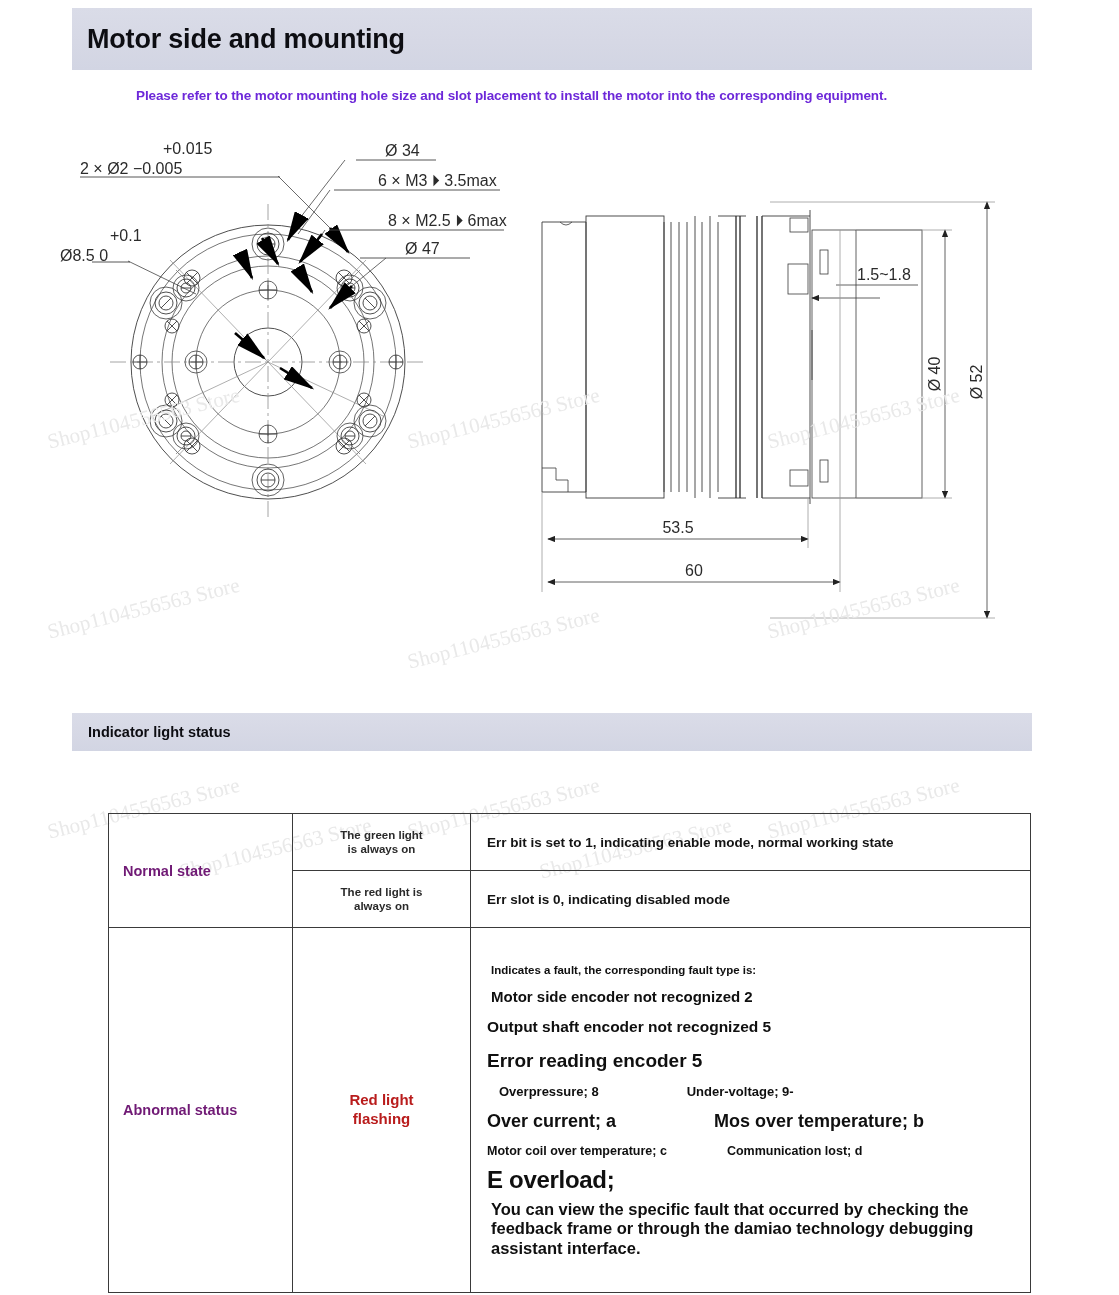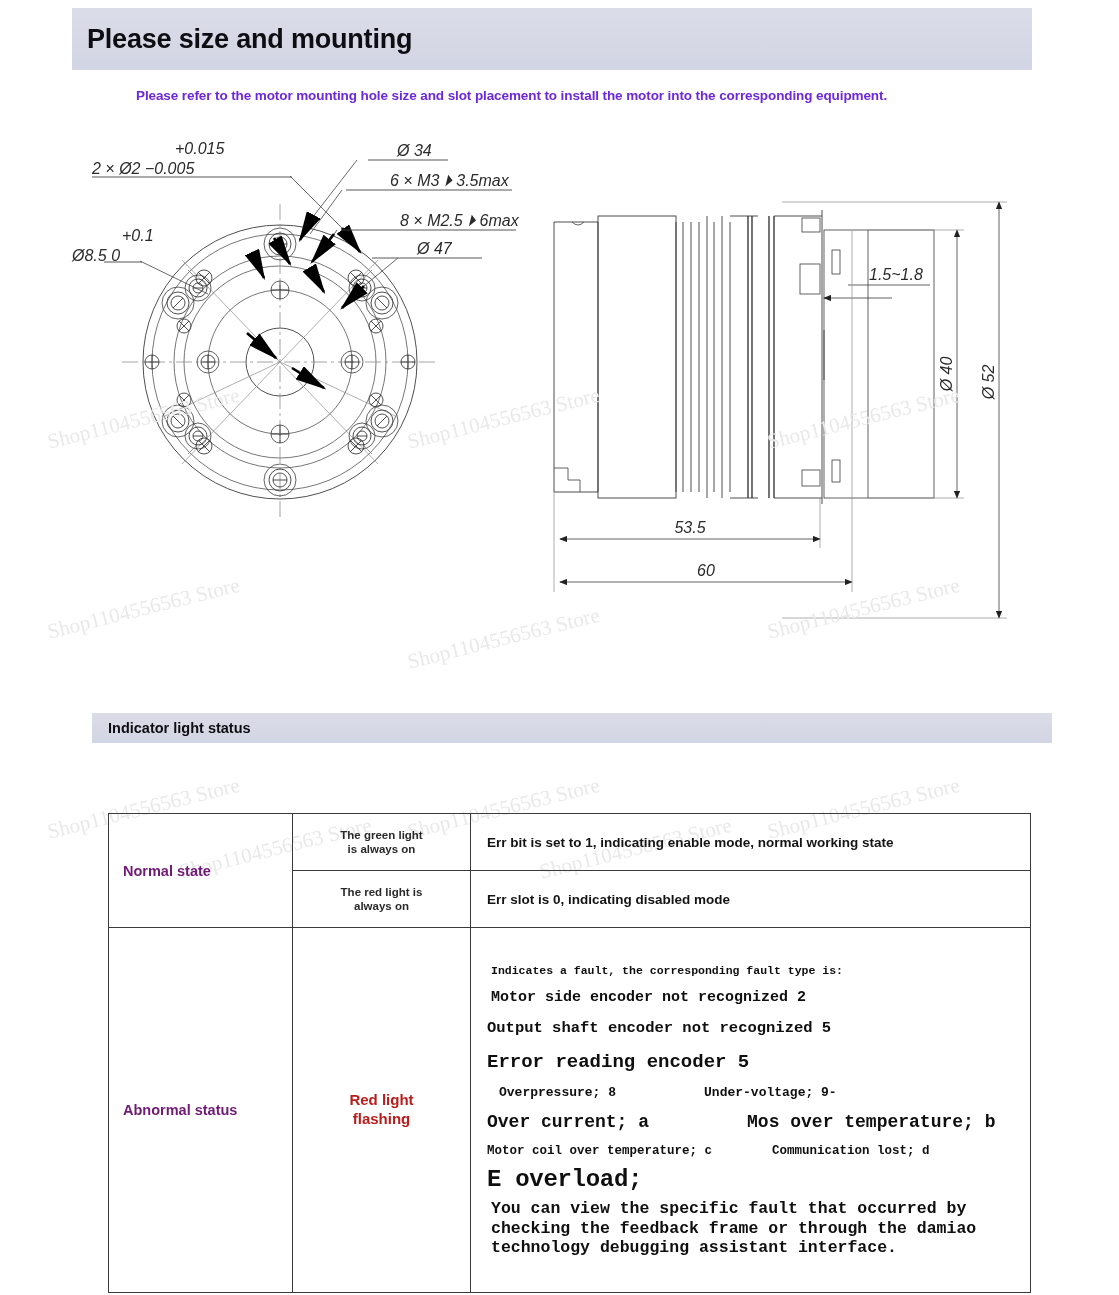--- a/index.html
+++ b/index.html
@@ -27,21 +27,21 @@
     left: 72px; top: 8px; width: 960px; height: 62px;
   }
   #banner-main .banner-title {
     font-size: 27px;
     font-weight: bold;
     letter-spacing: -0.2px;
     margin-left: 15px;
     color: #0d0d12;
   }
   #banner-indicator {
-    left: 72px; top: 713px; width: 960px; height: 30px; margin-left: 20px;
+    left: 72px; top: 713px; width: 960px; height: 38px;
   }
   #banner-indicator .banner-title {
     font-size: 14.5px;
     font-weight: bold;
     margin-left: 16px;
     color: #0d0d12;
   }
 
   
   #intro-text {
@@ -50,22 +50,22 @@
     width: 900px;
     font-size: 13.5px;
     font-weight: bold;
     color: #6d28d9;
     letter-spacing: -0.1px;
   }
 
   
   #drawing-area {
     position: absolute;
-    left: 12px; top: 130px;
-    width: 1038px; height: 570px; font-style: italic;
+    left: 0; top: 130px;
+    width: 1038px; height: 570px;
   }
   #drawing-area svg { display: block; }
 
   
   .wm {
     position: absolute;
     font-family: "Liberation Serif", serif;
     color: #e9e9e9;
     font-size: 21px;
     white-space: nowrap;
@@ -119,21 +119,21 @@
   }
   .row-normal-a td { height: 44px; }
   .row-normal-b td { height: 44px; }
   .row-abnormal td { height: 348px; vertical-align: middle; }
   .row-abnormal .cell-desc {
     vertical-align: top;
     padding-top: 10px !important;
   }
 
   
-  .fault-list { display: block; font-family: Liberation Mono, monospace; }
+  .fault-list { display: block; }
   .fault-line {
     display: block;
     white-space: nowrap;
     font-weight: bold;
     color: #0f0f0f;
   }
   .f-intro   { font-size: 11.5px; margin: 6px 0 12px 4px; }
   .f-s1      { font-size: 15px;   margin: 0 0 13px 4px; }
   .f-s2      { font-size: 15.5px; margin: 0 0 14px 0px; }
   .f-s3      { font-size: 19px;   margin: 0 0 12px 0px; }
@@ -144,21 +144,21 @@
   .f-note    { font-size: 16.5px; line-height: 1.18; white-space: normal; margin: 0 0 8px 4px; }
 
   .gap-a { display: inline-block; width: 88px; }
   .gap-b { display: inline-block; width: 98px; }
   .gap-c { display: inline-block; width: 60px; }
 </style>
 </head>
 <body>
 
 <div class="banner" id="banner-main">
-  <span class="banner-title">Please size and mounting</span>
+  <span class="banner-title">Motor side and mounting</span>
 </div>
 
 <div id="intro-text">Please refer to the motor mounting hole size and slot placement to install the motor into the corresponding equipment.</div>
 
 <div id="drawing-area">
 <svg width="1119" height="570" viewBox="0 0 1119 570" xmlns="http://www.w3.org/2000/svg">
   <defs>
     <marker id="ar" markerWidth="10" markerHeight="8" refX="9" refY="4" orient="auto">
       <path d="M0,0 L10,4 L0,8 Z" fill="#222"></path>
     </marker>

